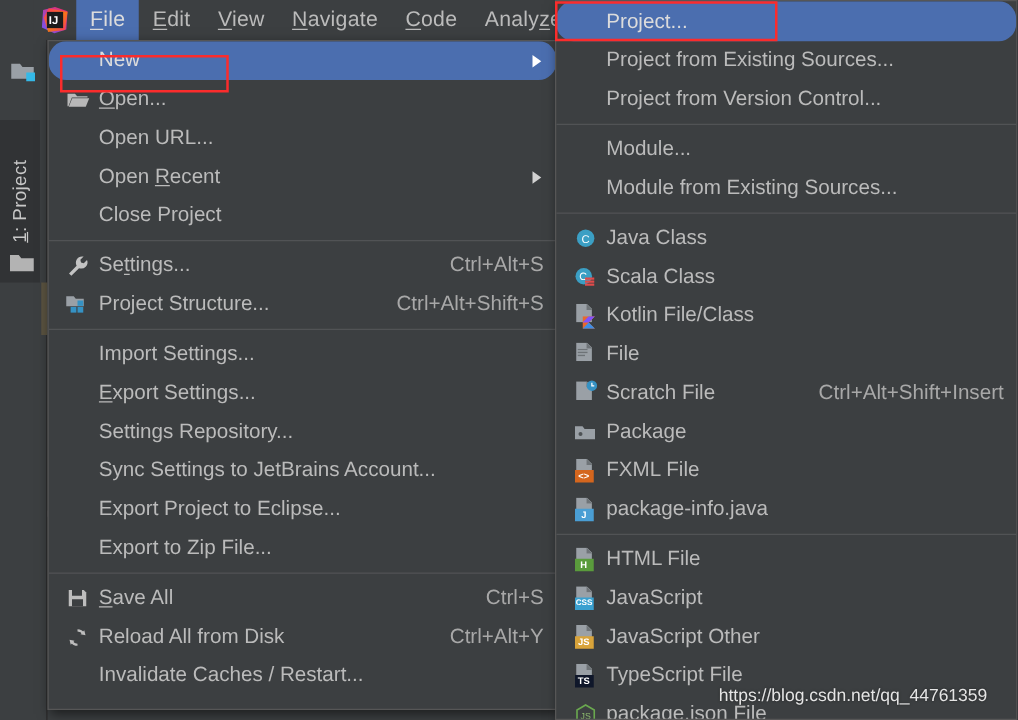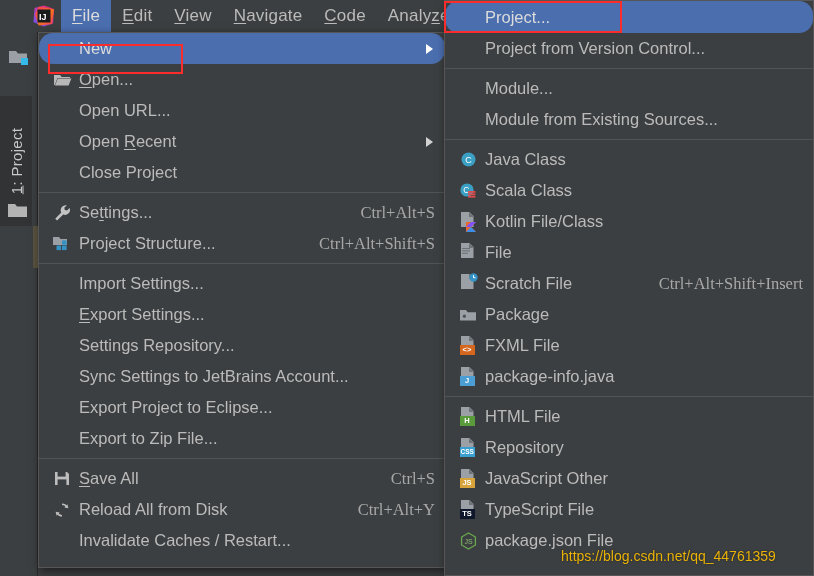--- a/index.html
+++ b/index.html
@@ -112,21 +112,21 @@
   .mi .ico {
     width: 30px; height: 22px; flex: 0 0 30px;
     display: flex; align-items: center; justify-content: center;
     margin-right: 2px;
   }
   .mi .ico.empty { }
   .mi .lbl { flex: 1 1 auto; overflow: hidden; text-overflow: clip; }
   .mi .lbl u { text-decoration: underline; text-underline-offset: 2px; }
   .mi .shortcut {
     margin-left: auto; padding-left: 18px; padding-right: 10px;
-    color: #a8a8a8; font-size: 16.5px; font-family: Liberation Serif, serif;
+    color: #a8a8a8; font-size: 16.5px;
   }
   .mi .arrow {
     margin-left: auto; margin-right: 12px;
     width: 0; height: 0;
     border-top: 5px solid transparent;
     border-bottom: 5px solid transparent;
     border-left: 7px solid #d2d2d2;
   }
   .mi.sel .arrow { border-left-color: #ffffff; }
   .sep { height: 1px; background: #515355; margin: 4px 0; }
@@ -137,22 +137,22 @@
     border: 2.5px solid #fb2c2c;
     z-index: 60;
     pointer-events: none;
     background: transparent;
   }
   #annot-new     { left: 48px;  top: 44px; width: 135px; height: 30px; }
   #annot-project { left: 444px; top: 1px;  width: 178px; height: 32px; }
 
   
   .watermark {
-    position: absolute; left: 561px; top: 548px;
-    color: #eab308; font-size: 14px;
+    position: absolute; left: 575px; top: 548px;
+    color: #e5e5e5; font-size: 14px;
     z-index: 70;
     font-family: "Liberation Sans", sans-serif;
     text-shadow: 0 0 2px rgba(0,0,0,.5);
   }
 
   
   .fi { position: relative; width: 17px; height: 19px; }
   .fi .page {
     position: absolute; left: 1px; top: 0; width: 13px; height: 15px;
     background: #9aa0a6;
@@ -356,20 +356,24 @@
   </div>
 
   <div class="menu-panel" id="new-submenu">
 
     <div class="mi sel" style="height:32px;">
       <span class="ico empty"></span>
       <span class="lbl">Project...</span>
     </div>
     <div class="mi">
       <span class="ico empty"></span>
+      <span class="lbl">Project from Existing Sources...</span>
+    </div>
+    <div class="mi">
+      <span class="ico empty"></span>
       <span class="lbl">Project from Version Control...</span>
     </div>
 
     <div class="sep"></div>
 
     <div class="mi">
       <span class="ico empty"></span>
       <span class="lbl">Module...</span>
     </div>
     <div class="mi">
@@ -485,21 +489,21 @@
       <span class="lbl">HTML File</span>
     </div>
     <div class="mi">
       <span class="ico">
         <div class="fi">
           <div class="page"></div>
             <div class="fold"></div>
           <div class="badge" style="background:#3aa0d0;font-size:6.5px;">CSS</div>
         </div>
       </span>
-      <span class="lbl">Repository</span>
+      <span class="lbl">JavaScript</span>
     </div>
     <div class="mi">
       <span class="ico">
         <div class="fi">
           <div class="page"></div>
             <div class="fold"></div>
           <div class="badge" style="background:#d8a33a;">JS</div>
         </div>
       </span>
       <span class="lbl">JavaScript Other</span>

